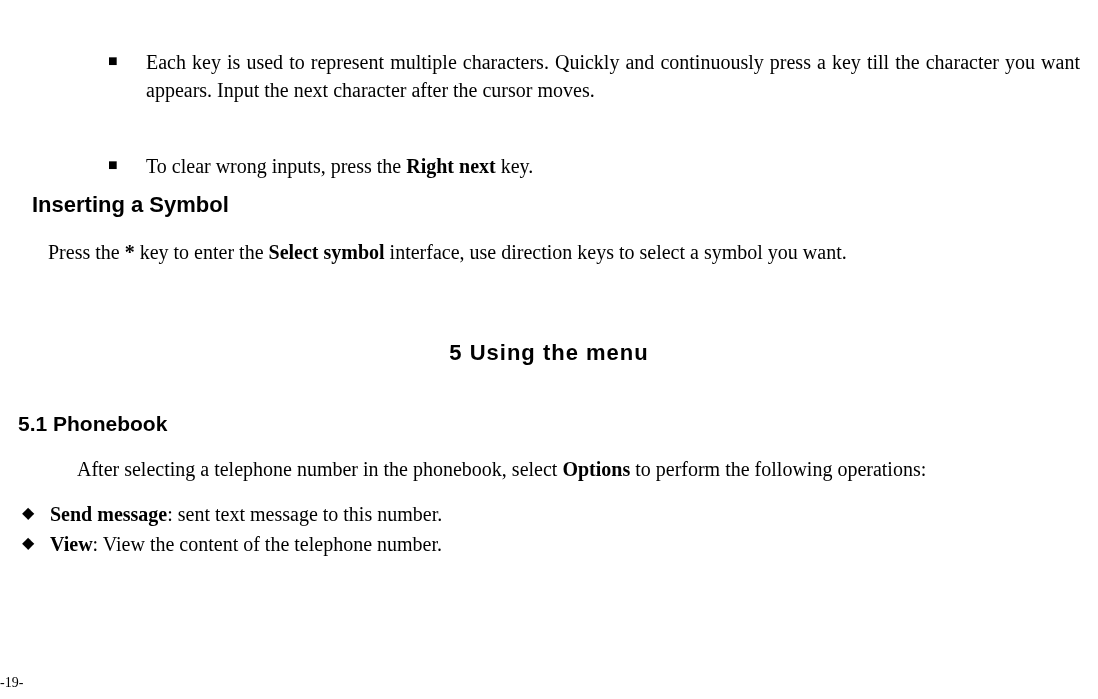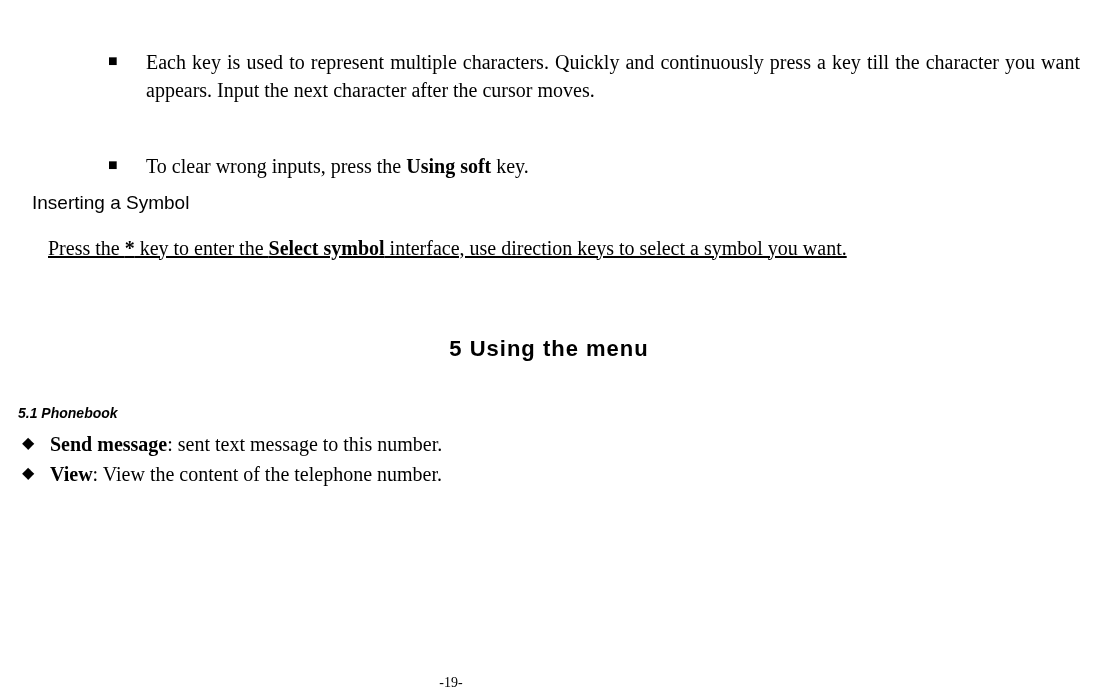--- a/index.html
+++ b/index.html
@@ -50,85 +50,86 @@
   ul.diamond > li::before {
     content: "◆";
     position: absolute;
     left: 0;
     top: 2px;
     font-size: 16px;
   }
   .bold { font-weight: bold; }
   .h3 {
     font-family: Arial, Helvetica, sans-serif;
-    font-weight: normal;
-    font-size: 19px;
+    font-weight: bold;
+    font-size: 22px;
     margin: 10px 0 8px 14px;
   }
   .h2 {
     font-family: Arial, Helvetica, sans-serif;
     font-weight: bold;
-    font-size: 14px;
+    font-size: 21px;
     margin: 40px 0 6px 0;
-    font-style: italic;
   }
   .chapter {
     text-align: center;
     font-family: "SimHei", "Arial Black", Arial, sans-serif;
     font-weight: bold;
     font-size: 22px;
     letter-spacing: 1px;
     margin: 72px 0 28px 0;
   }
   .body-text {
     text-align: justify;
     margin: 17px;
-    text-decoration: underline;
   }
   .indent {
     text-indent: 42px;
   }
   .para-press {
     margin-left: 30px;
     text-align: justify;
   }
   .footer {
     position: absolute;
     width: 902px;
     bottom: 6px;
     left: 0;
-    text-align: center;
+    text-align: left;
     font-size: 14px;
   }
 </style>
 </head>
 <body>
 
 <div class="page">
 
   <ul class="square">
     <li>
       <span>Each key is used to represent multiple characters. Quickly and continuously press a key till the character you want appears. Input the next character after the cursor moves.</span>
     </li>
     <li>
-      <span>To clear wrong inputs, press the </span><span class="bold">Using soft</span><span> key.</span>
+      <span>To clear wrong inputs, press the </span><span class="bold">Right next</span><span> key.</span>
     </li>
   </ul>
 
   <div class="h3">Inserting a Symbol</div>
 
   <p class="para-press body-text">
     <span>Press the </span><span class="bold">*</span><span> key to enter the </span><span class="bold">Select symbol</span><span> interface, use direction keys to select a symbol you want.</span>
   </p>
 
   <div class="chapter">5  Using the menu</div>
 
   <div class="h2">5.1    Phonebook</div>
 
 
+  <p class="body-text indent">
+    <span>After selecting a telephone number in the phonebook, select </span><span class="bold">Options</span><span> to perform the following operations:</span>
+  </p>
 
   <ul class="diamond">
     <li>
       <span class="bold">Send message</span><span>: sent text message to this number.</span>
     </li>
     <li>
       <span class="bold">View</span><span>: View the content of the telephone number.</span>
     </li>
   </ul>
 

